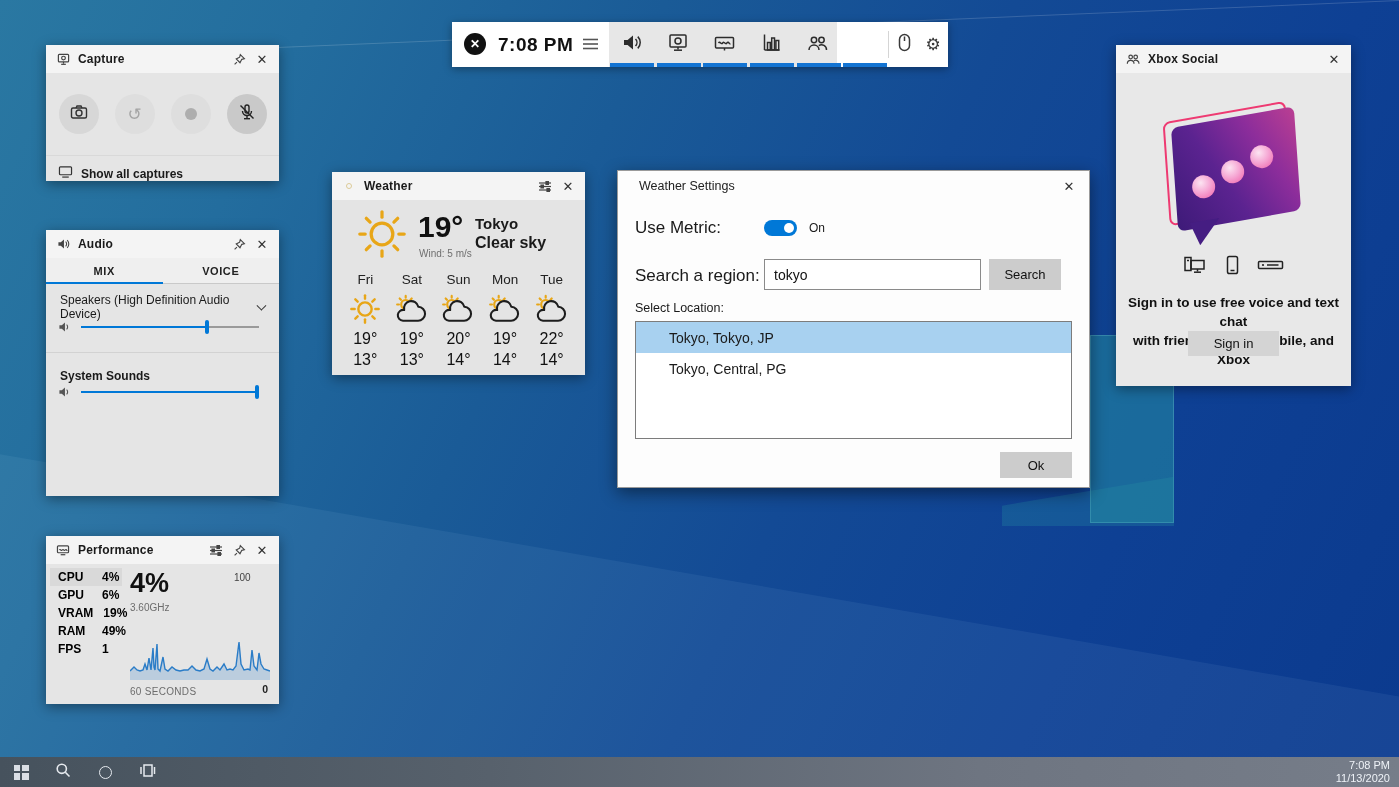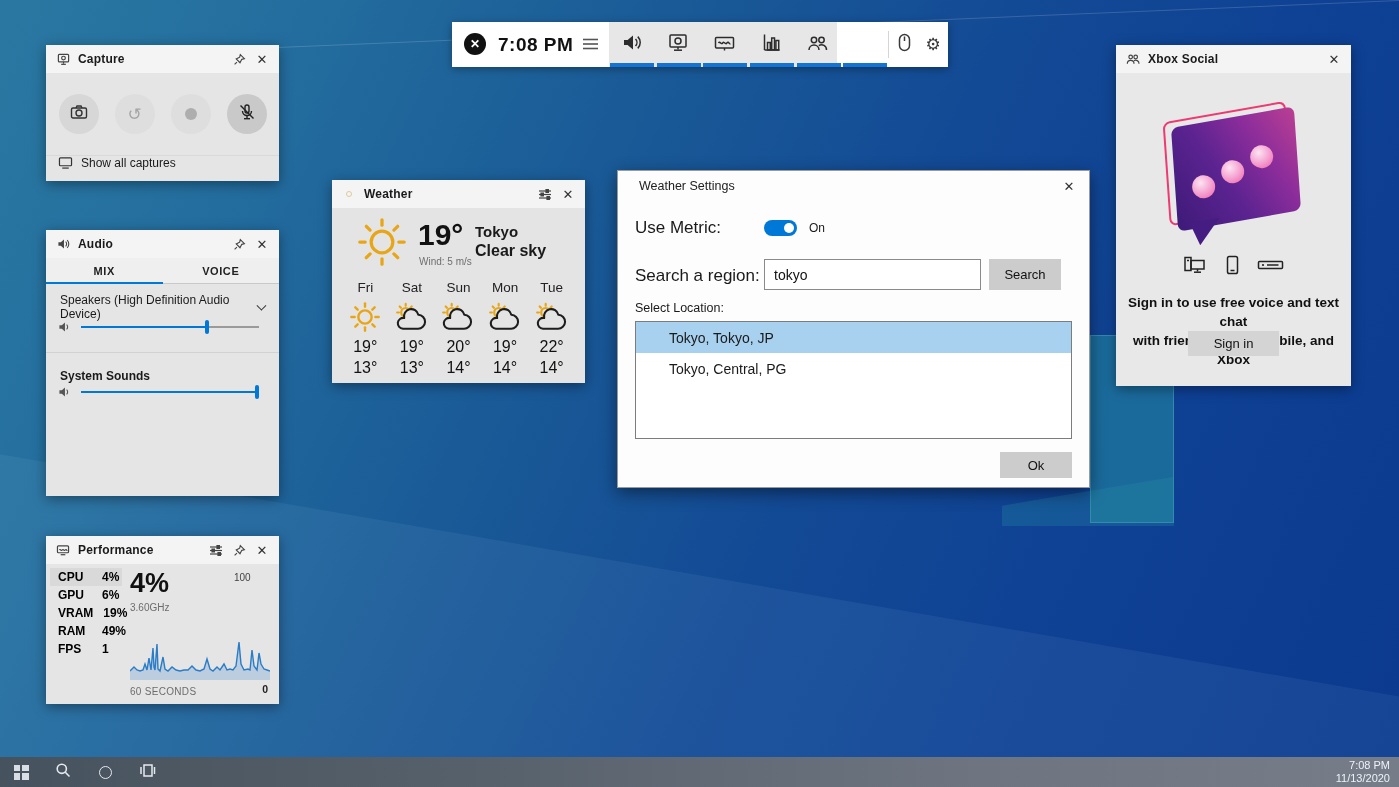--- a/index.html
+++ b/index.html
@@ -42,39 +42,39 @@
   
   #capture { left:46px; top:45px; width:233px; height:136px; }
   #capture .btn-row { position:absolute; left:0; top:28px; width:233px; height:82px; display:flex; align-items:center; justify-content:center; gap:16px; }
   .cap-btn { width:40px; height:40px; border-radius:50%; display:flex; align-items:center; justify-content:center; }
   .cap-btn.b1 { background:#d7d7d7; color:#333; }
   .cap-btn.b2 { background:#dedede; color:#a5a5a5; font-size:17px; }
   .cap-btn.b3 { background:#dedede; }
   .cap-btn.b3 .dot { width:12px; height:12px; border-radius:50%; background:#aeaeae; }
   .cap-btn.b4 { background:#c9c9c9; color:#222; }
   #capture .cap-footer { position:absolute; left:0; bottom:0; width:233px; height:26px; border-top:1px solid #d9d9d9;
-              display:flex; align-items:flex-start; gap:8px; padding:0 12px; font-size:12px; font-weight:400; }
+              display:flex; align-items:flex-end; gap:8px; padding:0 12px; font-size:12px; font-weight:700; }
 
   
   #audio { left:46px; top:230px; width:233px; height:266px; }
   .audio-tabs { position:absolute; left:0; top:28px; width:233px; height:26px; display:flex; background:#efefef; border-bottom:1px solid #c9c9c9; }
   .audio-tabs .tab { flex:1; display:flex; align-items:center; justify-content:center; font-size:11px; font-weight:700; letter-spacing:.6px; position:relative; color:#222; }
   .audio-tabs .tab.active::after { content:''; position:absolute; left:0; right:0; bottom:-1px; height:2.5px; background:#0078d7; }
   #audio .device-row { position:absolute; left:14px; top:63px; width:205px; display:flex; align-items:center; font-size:12px; color:#1a1a1a; }
   .chev { width:7px; height:7px; border-right:1.6px solid #333; border-bottom:1.6px solid #333; transform:rotate(45deg); margin-left:auto; margin-top:-3px; }
   .slider-row { position:absolute; display:flex; align-items:center; gap:10px; }
   .slider-row .sicon { color:#444; display:flex; }
   .slider-track { position:relative; width:178px; height:2.5px; background:#9a9a9a; }
   .slider-fill { position:absolute; left:0; top:0; height:2.5px; background:#0078d7; }
   .slider-fill::after { content:''; position:absolute; right:-2px; top:-5.5px; width:4.5px; height:14px; border-radius:2.5px; background:#0078d7; }
   #audio .divider { position:absolute; left:0; top:122px; width:233px; height:1px; background:#d2d2d2; }
   #audio .sys-label { position:absolute; left:14px; top:139px; font-size:12px; font-weight:700; }
 
   
-  #weather { left:332px; top:180px; width:253px; height:203px; background:#e4e4e4; }
+  #weather { left:332px; top:172px; width:253px; height:203px; background:#e4e4e4; }
   #weather .cur { position:absolute; left:0; top:28px; width:253px; height:72px; }
   #weather .sun-big { position:absolute; left:24px; top:8px; }
   #weather .temp { position:absolute; left:86px; top:10px; font-size:30px; font-weight:700; color:#111; }
   #weather .wind { position:absolute; left:87px; top:48px; font-size:10px; color:#6f6f6f; }
   #weather .city { position:absolute; left:143px; top:15px; font-size:15px; font-weight:600; }
   #weather .cond { position:absolute; left:143px; top:34px; font-size:16px; font-weight:800; }
   #weather .forecast { position:absolute; left:0; top:100px; width:253px; display:flex; padding:0 10px; }
   .fc-col { flex:1; display:flex; flex-direction:column; align-items:center; }
   .fc-day { font-size:13.5px; color:#222; height:20px; }
   .fc-icon { height:34px; display:flex; align-items:center; justify-content:center; }

